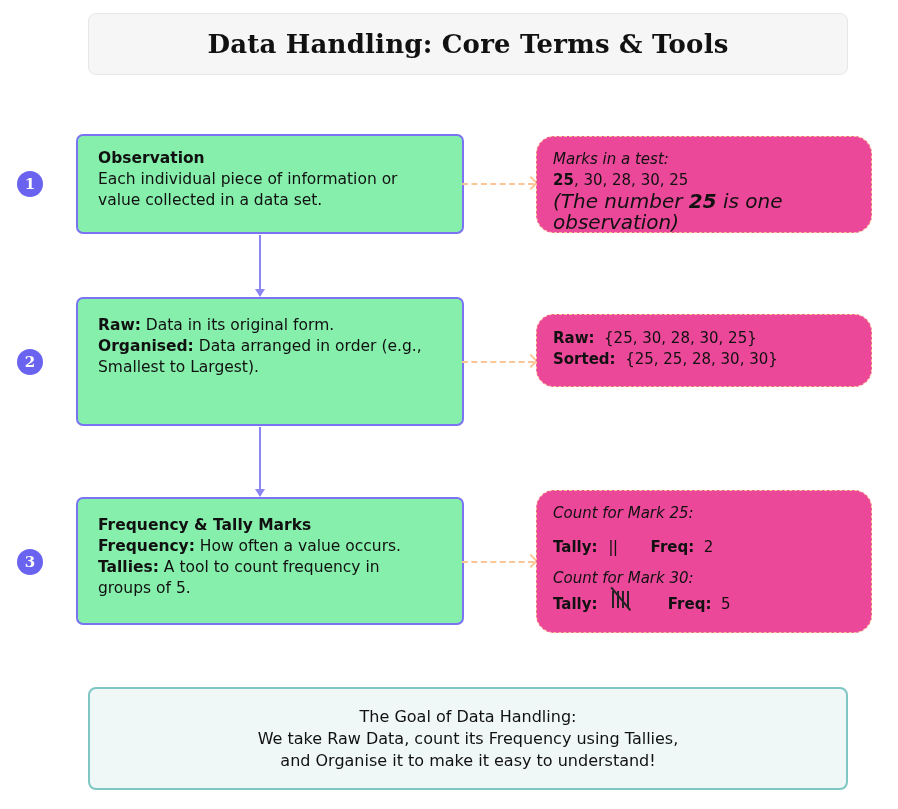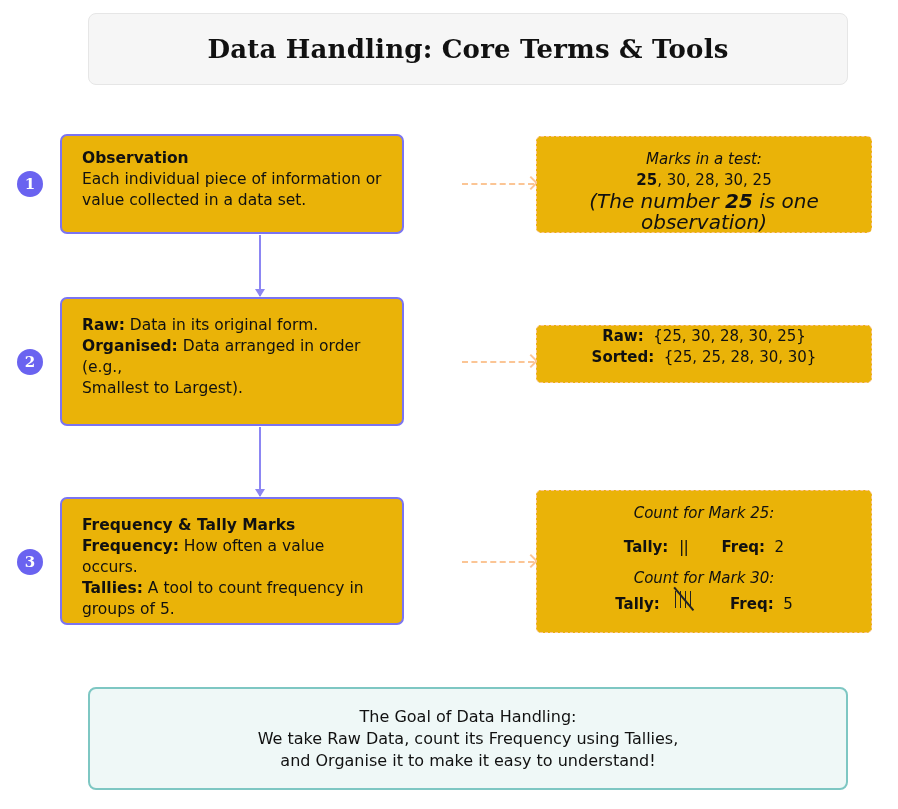--- a/index.html
+++ b/index.html
@@ -5,52 +5,52 @@
     * { box-sizing: border-box; margin: 0; padding: 0; }
     html, body {
       width: 898px; height: 809px; background: #ffffff;
       font-family: "DejaVu Sans", "Liberation Sans", sans-serif;
       color: #111;
       overflow: hidden;
     }
     .canvas { position: relative; width: 898px; height: 809px; }
 
     .title-box {
-      position: absolute; left: 88px; top: 13px; width: 760px; height: 72px;
+      position: absolute; left: 88px; top: 13px; width: 760px; height: 62px;
       background: #f6f6f6; border: 1px solid #e6e6e6; border-radius: 8px;
       display: flex; align-items: center; justify-content: center;
     }
     .title-text {
       font-family: "DejaVu Serif", "Liberation Serif", serif;
       font-weight: bold; font-size: 26px; letter-spacing: 0.2px; color: #111;
     }
 
     .num-badge {
       position: absolute; width: 26px; height: 26px; border-radius: 50%;
       background: #6a63f0; color: #fff;
       font-family: "DejaVu Serif", "Liberation Serif", serif;
       font-weight: bold; font-size: 15px;
       display: flex; align-items: center; justify-content: center;
     }
 
     .concept-box {
-      position: absolute; left: 60px; width: 344px;
-      background: #eab308; border: 2px solid #7b74f2; border-radius: 7px;
+      position: absolute; left: 76px; width: 388px;
+      background: #86efac; border: 2px solid #7b74f2; border-radius: 7px;
       padding: 12px 18px 0 20px;
       font-size: 15.5px; line-height: 21px;
     }
     .concept-box .heading { font-weight: bold; display: block; }
     .concept-box .line { display: block; }
     .concept-box b { font-weight: bold; }
 
     .example-box {
       position: absolute; left: 536px; width: 336px;
-      background: #eab308; border: 1.5px dashed #fbc595; border-radius: 5px;
+      background: #ec4899; border: 1.5px dashed #fbc595; border-radius: 18px;
       padding: 10px 16px;
-      font-size: 15px; line-height: 21px; text-align: center;
+      font-size: 15px; line-height: 21px;
     }
     .example-box .it { font-style: italic; display: block; }
     .example-box .line { display: block; }
     .example-box b { font-weight: bold; }
     .example-box .small { font-size: 20px; font-style: italic; }
 
     .v-connector {
       position: absolute; left: 259px; width: 2px; background: #8c86f3;
     }
     .v-connector::after {
@@ -117,21 +117,21 @@
 
   <div class="v-connector" style="top:235px; height:61px;"></div>
 
   <div class="num-badge" style="left:17px; top:349px;">2</div>
   <div class="concept-box" style="top:297px; height:129px; padding-top:16px;">
     <span class="line"><b>Raw:</b><span> Data in its original form.</span></span>
     <span class="line"><b>Organised:</b><span> Data arranged in order (e.g.,</span></span>
     <span class="line">Smallest to Largest).</span>
   </div>
   <div class="h-connector" style="top:361px;"></div>
-  <div class="example-box" style="top:325px; height:58px; padding-top:0;">
+  <div class="example-box" style="top:314px; height:73px; padding-top:13px;">
     <span class="line"><b>Raw:</b>&nbsp;&nbsp;<span>{25, 30, 28, 30, 25}</span></span>
     <span class="line"><b>Sorted:</b>&nbsp;&nbsp;<span>{25, 25, 28, 30, 30}</span></span>
   </div>
 
   <div class="v-connector" style="top:427px; height:69px;"></div>
 
   <div class="num-badge" style="left:17px; top:549px;">3</div>
   <div class="concept-box" style="top:497px; height:128px; padding-top:16px;">
     <span class="heading">Frequency &amp; Tally Marks</span>
     <span class="line"><b>Frequency:</b><span> How often a value occurs.</span></span>

